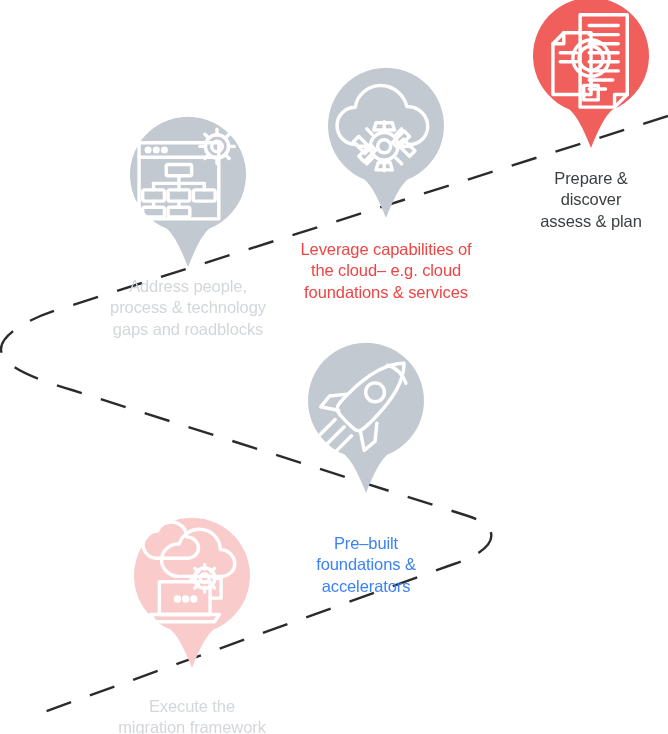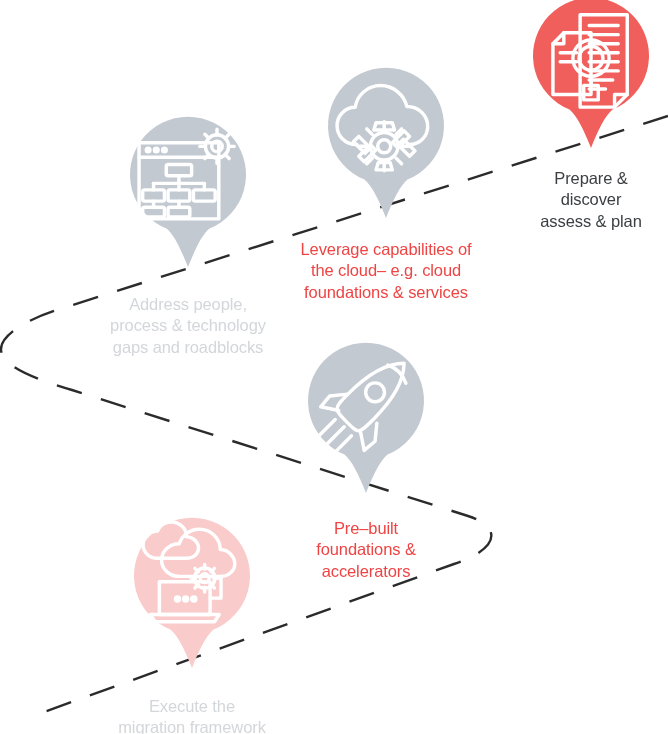--- a/index.html
+++ b/index.html
@@ -156,41 +156,41 @@
       <path d="M13 44.2 v3.4 M27 44.2 v3.4"></path>
       <rect x="7" y="47.6" width="12" height="5.4" rx="1"></rect>
       <rect x="21" y="47.6" width="12" height="5.4" rx="1"></rect>
       <circle cx="48" cy="14" r="6.4"></circle>
       <circle cx="48" cy="14" r="2.9"></circle>
       <path d="M48 4.5 v3.2 M48 20.3 v3.2 M38.5 14 h3.2 M54.3 14 h3.2
                M41.3 7.3 l2.3 2.3 M52.4 18.4 l2.3 2.3 M54.7 7.3 l-2.3 2.3 M43.6 18.4 l-2.3 2.3"></path>
     </svg>
         </div>
       </div>
-      <div class="label muted" style="margin-top:27px;color:#d3d6da;">Address people,
+      <div class="label muted" style="margin-top:9px;color:#d3d6da;">Address people,
 process &amp; technology
 gaps and roadblocks</div>
     </div>
   <div class="step" id="step-3" style="left: 366px; top: 347px;">
       <div class="pin">
         <svg viewBox="0 0 116 146">
           <path fill="#C3C9D1" d="M 58 146 C 50 126 44 114 36.5 107.5 A 58 58 0 1 1 79.5 107.5 C 72 114 66 126 58 146 Z"></path>
         </svg>
         <div class="glyph">
     <svg viewBox="0 0 64 64" width="58" height="58" fill="none" stroke="#ffffff" stroke-width="1.9" stroke-linecap="round" stroke-linejoin="round">
       <path d="M22 42 C14 34 14 34 22 26 C31 17 42 9 53 9 C53 20 45 31 36 40 C28 48 28 48 22 42 Z"></path>
       <circle cx="37" cy="25" r="5.2"></circle>
       <path d="M22 26 L12 27 L7 33 L17 35"></path>
       <path d="M38 42 L37 52 L31 57 L29 47"></path>
       <path d="M20 44 l-12 12 M24 49 l-9 9 M15 40 l-9 9"></path>
       <path d="M44 10 a16 16 0 0 1 10 10"></path>
     </svg>
         </div>
       </div>
-      <div class="label muted" style="margin-top:25px;color:#ef4444;">Pre–built
+      <div class="label muted" style="margin-top:40px;color:#3b82f6;">Pre–built
 foundations &amp;
 accelerators</div>
     </div>
   <div class="step" id="step-4" style="left: 192px; top: 522px;">
       <div class="pin">
         <svg viewBox="0 0 116 146">
           <path fill="#FACBCB" d="M 58 146 C 50 126 44 114 36.5 107.5 A 58 58 0 1 1 79.5 107.5 C 72 114 66 126 58 146 Z"></path>
         </svg>
         <div class="glyph">
     <svg viewBox="0 0 64 64" width="58" height="58" fill="none" stroke="#ffffff" stroke-width="1.9" stroke-linecap="round" stroke-linejoin="round">

